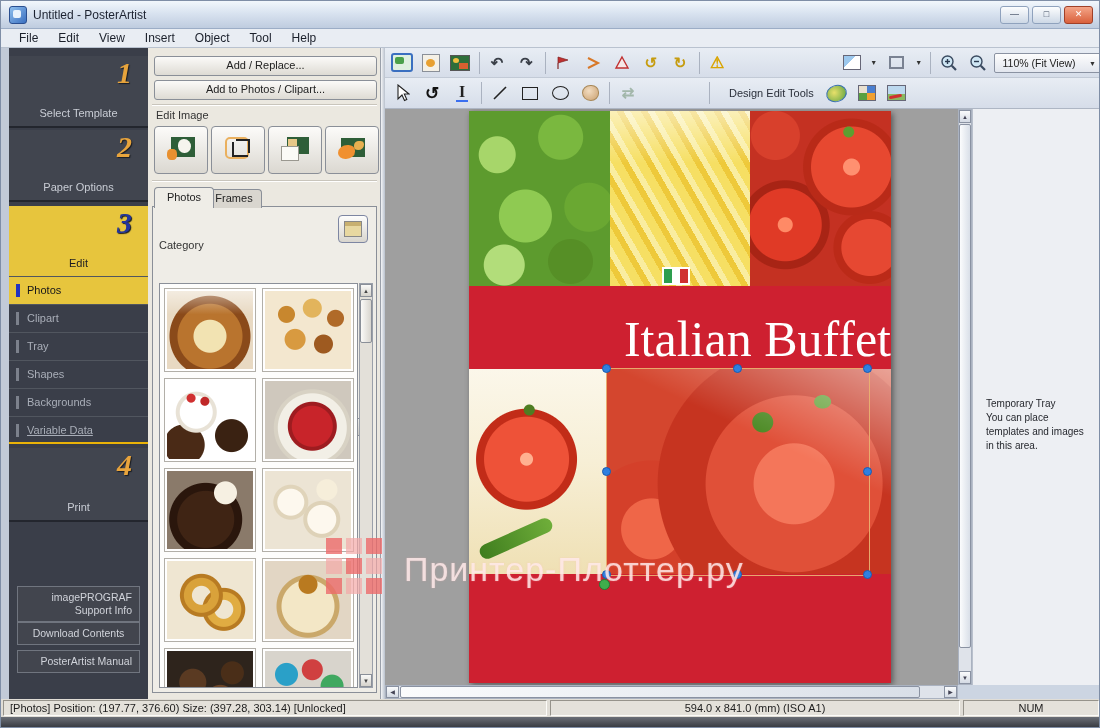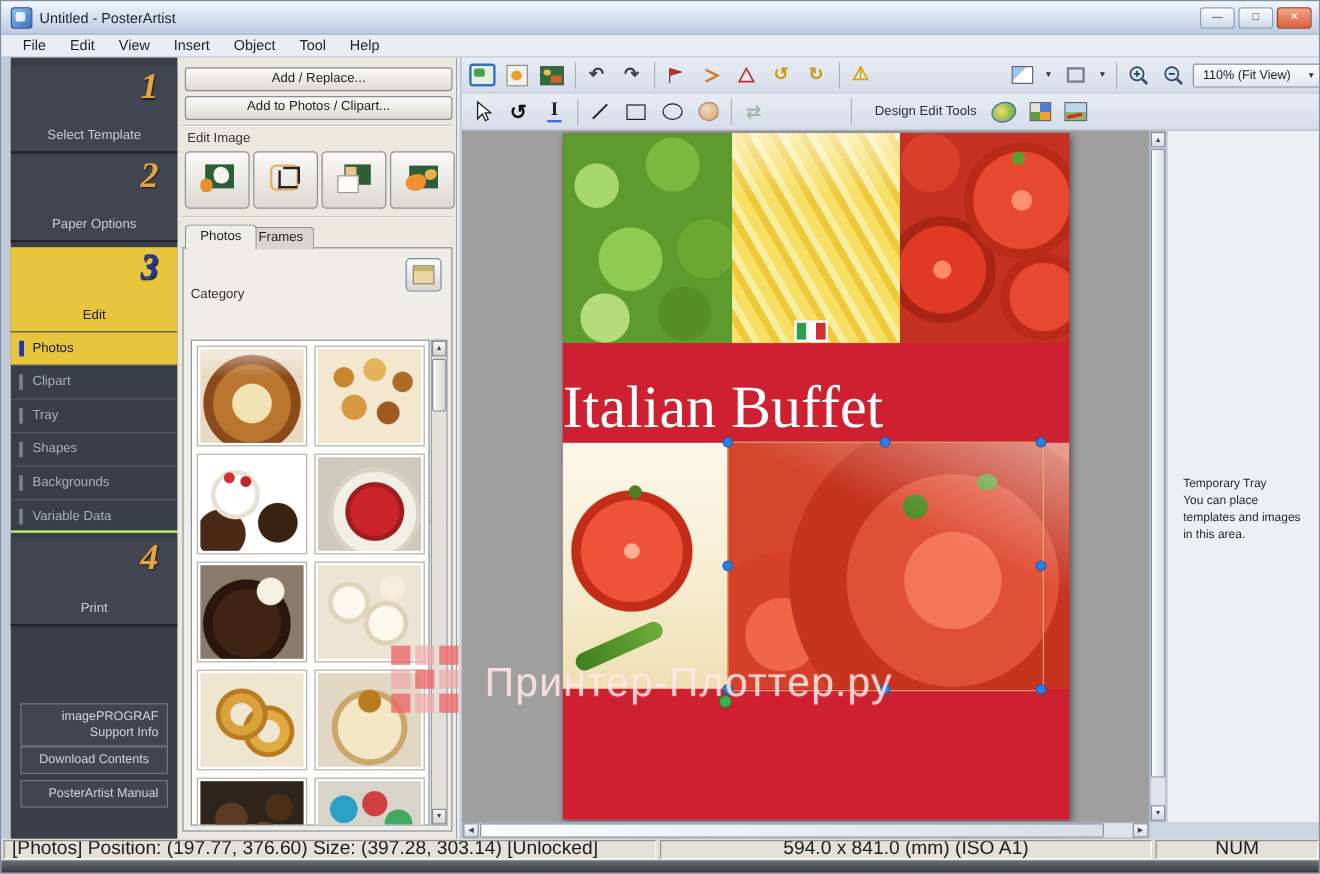--- a/index.html
+++ b/index.html
@@ -160,21 +160,21 @@
     linear-gradient(180deg,rgba(255,255,255,.55),transparent 30%),
     repeating-linear-gradient(60deg,#f6df63 0 9px,#eec93a 9px 15px,#f9eda0 15px 21px);}
   .img-tomatoes{width:141px;background:#c43122;background-image:
     radial-gradient(circle at 70% 12%,#5e9e30 0 5px,transparent 6px),
     radial-gradient(circle at 72% 32%,#ff9070 0 8px,#e74830 9px 40px,#b92a18 41px 48px,transparent 49px),
     radial-gradient(circle at 25% 65%,#ff8a66 0 7px,#e03a26 8px 36px,#a82415 37px 44px,transparent 45px),
     radial-gradient(circle at 85% 78%,#e64832 0 28px,#bb2a18 29px 36px,transparent 37px),
     radial-gradient(circle at 18% 14%,#d8402c 0 24px,transparent 25px);}
   .flag{position:absolute;left:193px;top:156px;width:28px;height:18px;background:#fff;padding:2px;box-sizing:border-box;display:flex;}
   .flag i{flex:1;} .flag .g{background:#2e9e4f;} .flag .w{background:#fff;} .flag .r{background:#d03030;}
-  .p-band{position:absolute;left:0;top:175px;width:422px;height:105px;background:#ce2030;display:flex;align-items:center;justify-content:flex-start;}
+  .p-band{position:absolute;left:0;top:175px;width:422px;height:105px;background:#ce2030;display:flex;align-items:center;justify-content:flex-end;}
   .p-title{font-family:"Liberation Serif",serif;font-size:50px;color:#fff;white-space:nowrap;}
   .p-mid{position:absolute;left:0;top:258px;width:422px;height:205px;display:flex;}
   .img-tomato-pea{width:137px;position:relative;background:linear-gradient(180deg,#fbf7ea 0%,#f7efd6 45%,#efe0b4 100%);background-image:
     radial-gradient(circle at 44% 20%,#4e7d22 0 5px,transparent 6px),
     radial-gradient(circle at 42% 44%,#ffb090 0 6px,#ee5238 7px 42px,#c22c18 43px 50px,transparent 51px),
     linear-gradient(180deg,#fbf7ea 0%,#f7efd6 45%,#efe0b4 100%);}
   .pea{position:absolute;left:8px;bottom:28px;width:78px;height:15px;border-radius:8px;
     background:linear-gradient(90deg,#3f7d1e,#6fae3a);transform:rotate(-24deg);}
   .img-tomato-slices{width:285px;background:#d4462e;background-image:
     linear-gradient(205deg,rgba(255,255,255,.5) 0%,rgba(255,255,255,0) 38%),
@@ -203,21 +203,21 @@
     font-size:6px;color:#445;text-align:center;box-sizing:border-box;}
   .cs-thumb{position:absolute;background:linear-gradient(90deg,#fbfcfd,#d9dfe8);border:1px solid #8a92a2;border-radius:2px;box-sizing:border-box;}
 
   
   .tray{left:971px;top:108px;width:129px;height:576px;background:#edeff3;border-left:1px solid #b9c0cc;box-sizing:border-box;}
   .traytext{position:absolute;left:13px;top:288px;width:102px;font-size:10px;color:#26282e;line-height:1.4;}
   .traytitle{font-size:10px;color:#26282e;}
 
   
   .statusbar{left:0;top:698px;width:1100px;height:18px;background:#e0ddd6;display:flex;gap:3px;padding:1px 2px;box-sizing:border-box;}
-  .stat{border:1px solid;border-color:#96938b #fcfbf8 #fcfbf8 #96938b;font-size:16px;color:#1c1c1c;
+  .stat{border:1px solid;border-color:#96938b #fcfbf8 #fcfbf8 #96938b;font-size:11px;color:#1c1c1c;
     line-height:14px;padding:0 6px;box-sizing:border-box;background:#e4e1da;white-space:nowrap;overflow:hidden;}
   .stat.left{width:544px;}
   .stat.mid{width:410px;text-align:center;}
   .stat.right{flex:1;text-align:center;}
   .bottomedge{left:0;top:716px;width:1100px;height:12px;background:linear-gradient(180deg,#6a6e76,#2f3238);}
 
   
   .watermark{left:325px;top:536px;width:470px;height:64px;z-index:60;display:flex;align-items:center;pointer-events:none;}
   .wmlogo{width:62px;height:62px;display:grid;grid-template-columns:repeat(3,16px);grid-auto-rows:16px;gap:4px;margin-right:16px;}
   .wmlogo i{background:#ec6a6a;opacity:.8;}
@@ -277,21 +277,21 @@
       </div>
       <div class="sideitem" style="top:284px;">
         <span class="tick"></span><span>Tray</span>
       </div>
       <div class="sideitem" style="top:312px;">
         <span class="tick"></span><span>Shapes</span>
       </div>
       <div class="sideitem" style="top:340px;">
         <span class="tick"></span><span>Backgrounds</span>
       </div>
-      <div class="sideitem" style="top:368px;border-bottom:2px solid #bef264;">
+      <div class="sideitem" style="top:368px;border-bottom:2px solid #eab308;text-decoration:underline;">
         <span class="tick"></span><span>Variable Data</span>
       </div>
 
       <div class="step" style="top:400px;height:74px;">
         <div class="num">4</div>
         <div class="lbl">Print</div>
       </div>
 
       <div class="sidebtn" style="top:538px;">imagePROGRAF Support Info</div>
       <div class="sidebtn center" style="top:574px;">Download Contents</div>

